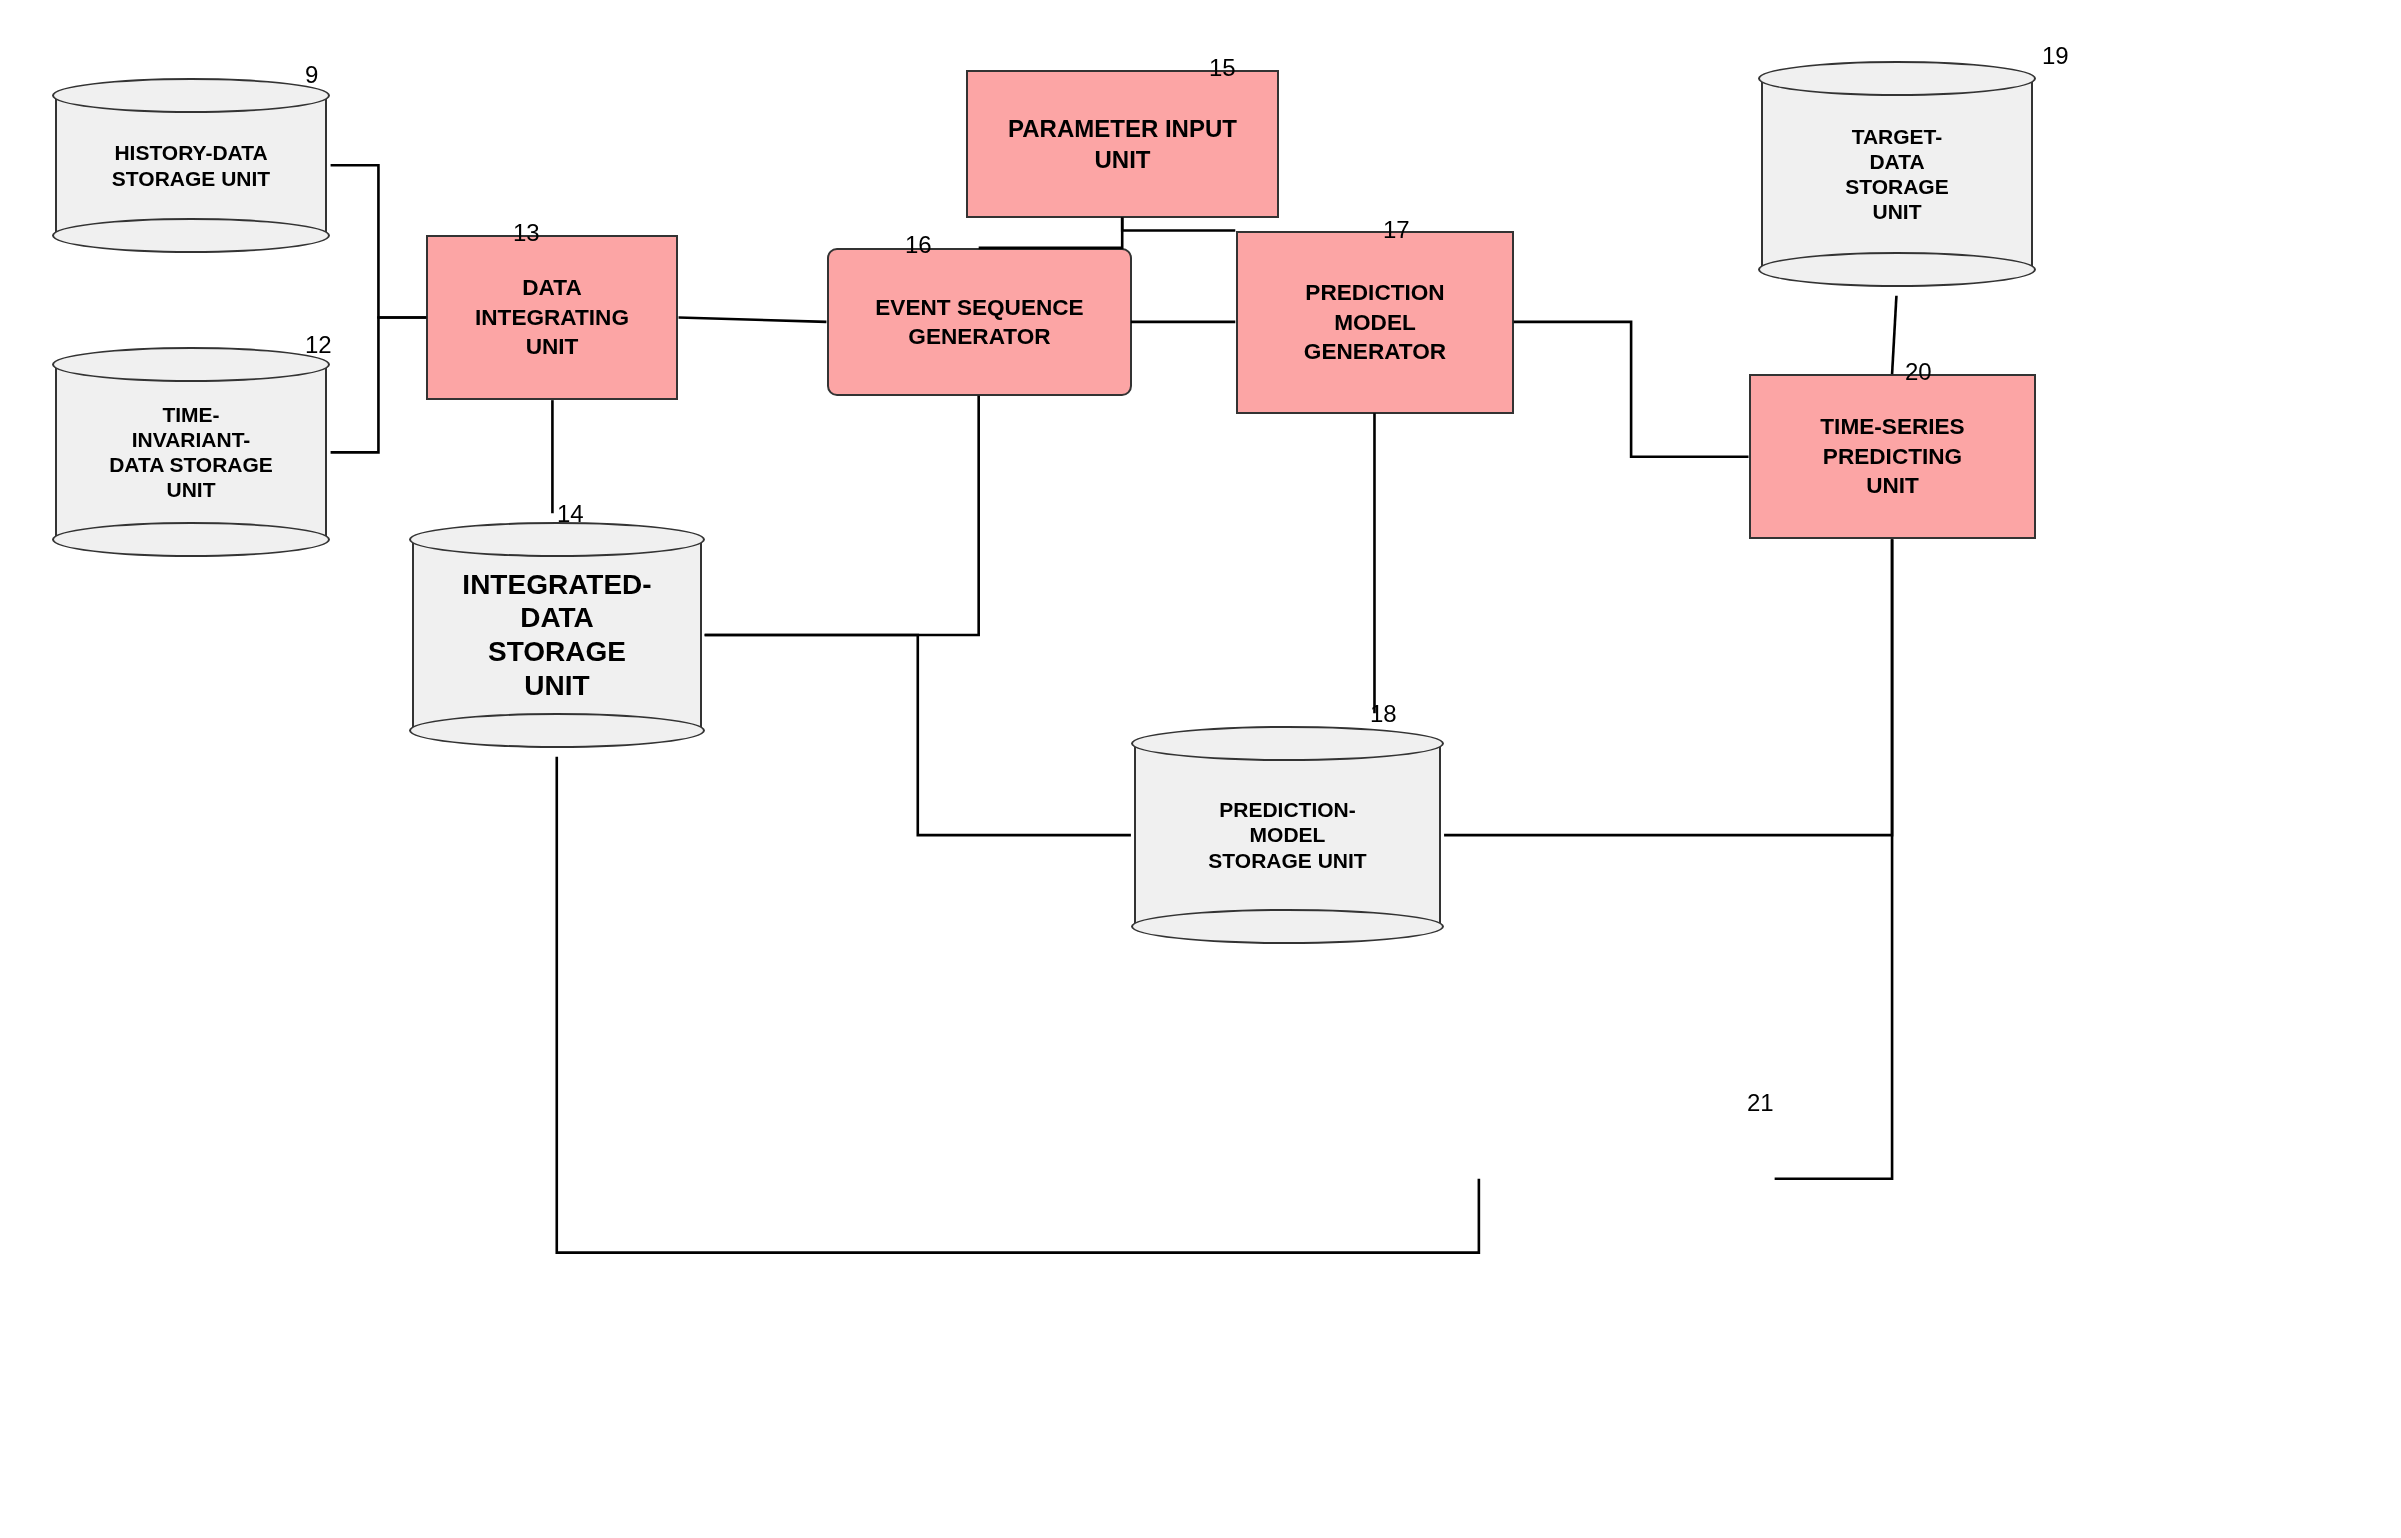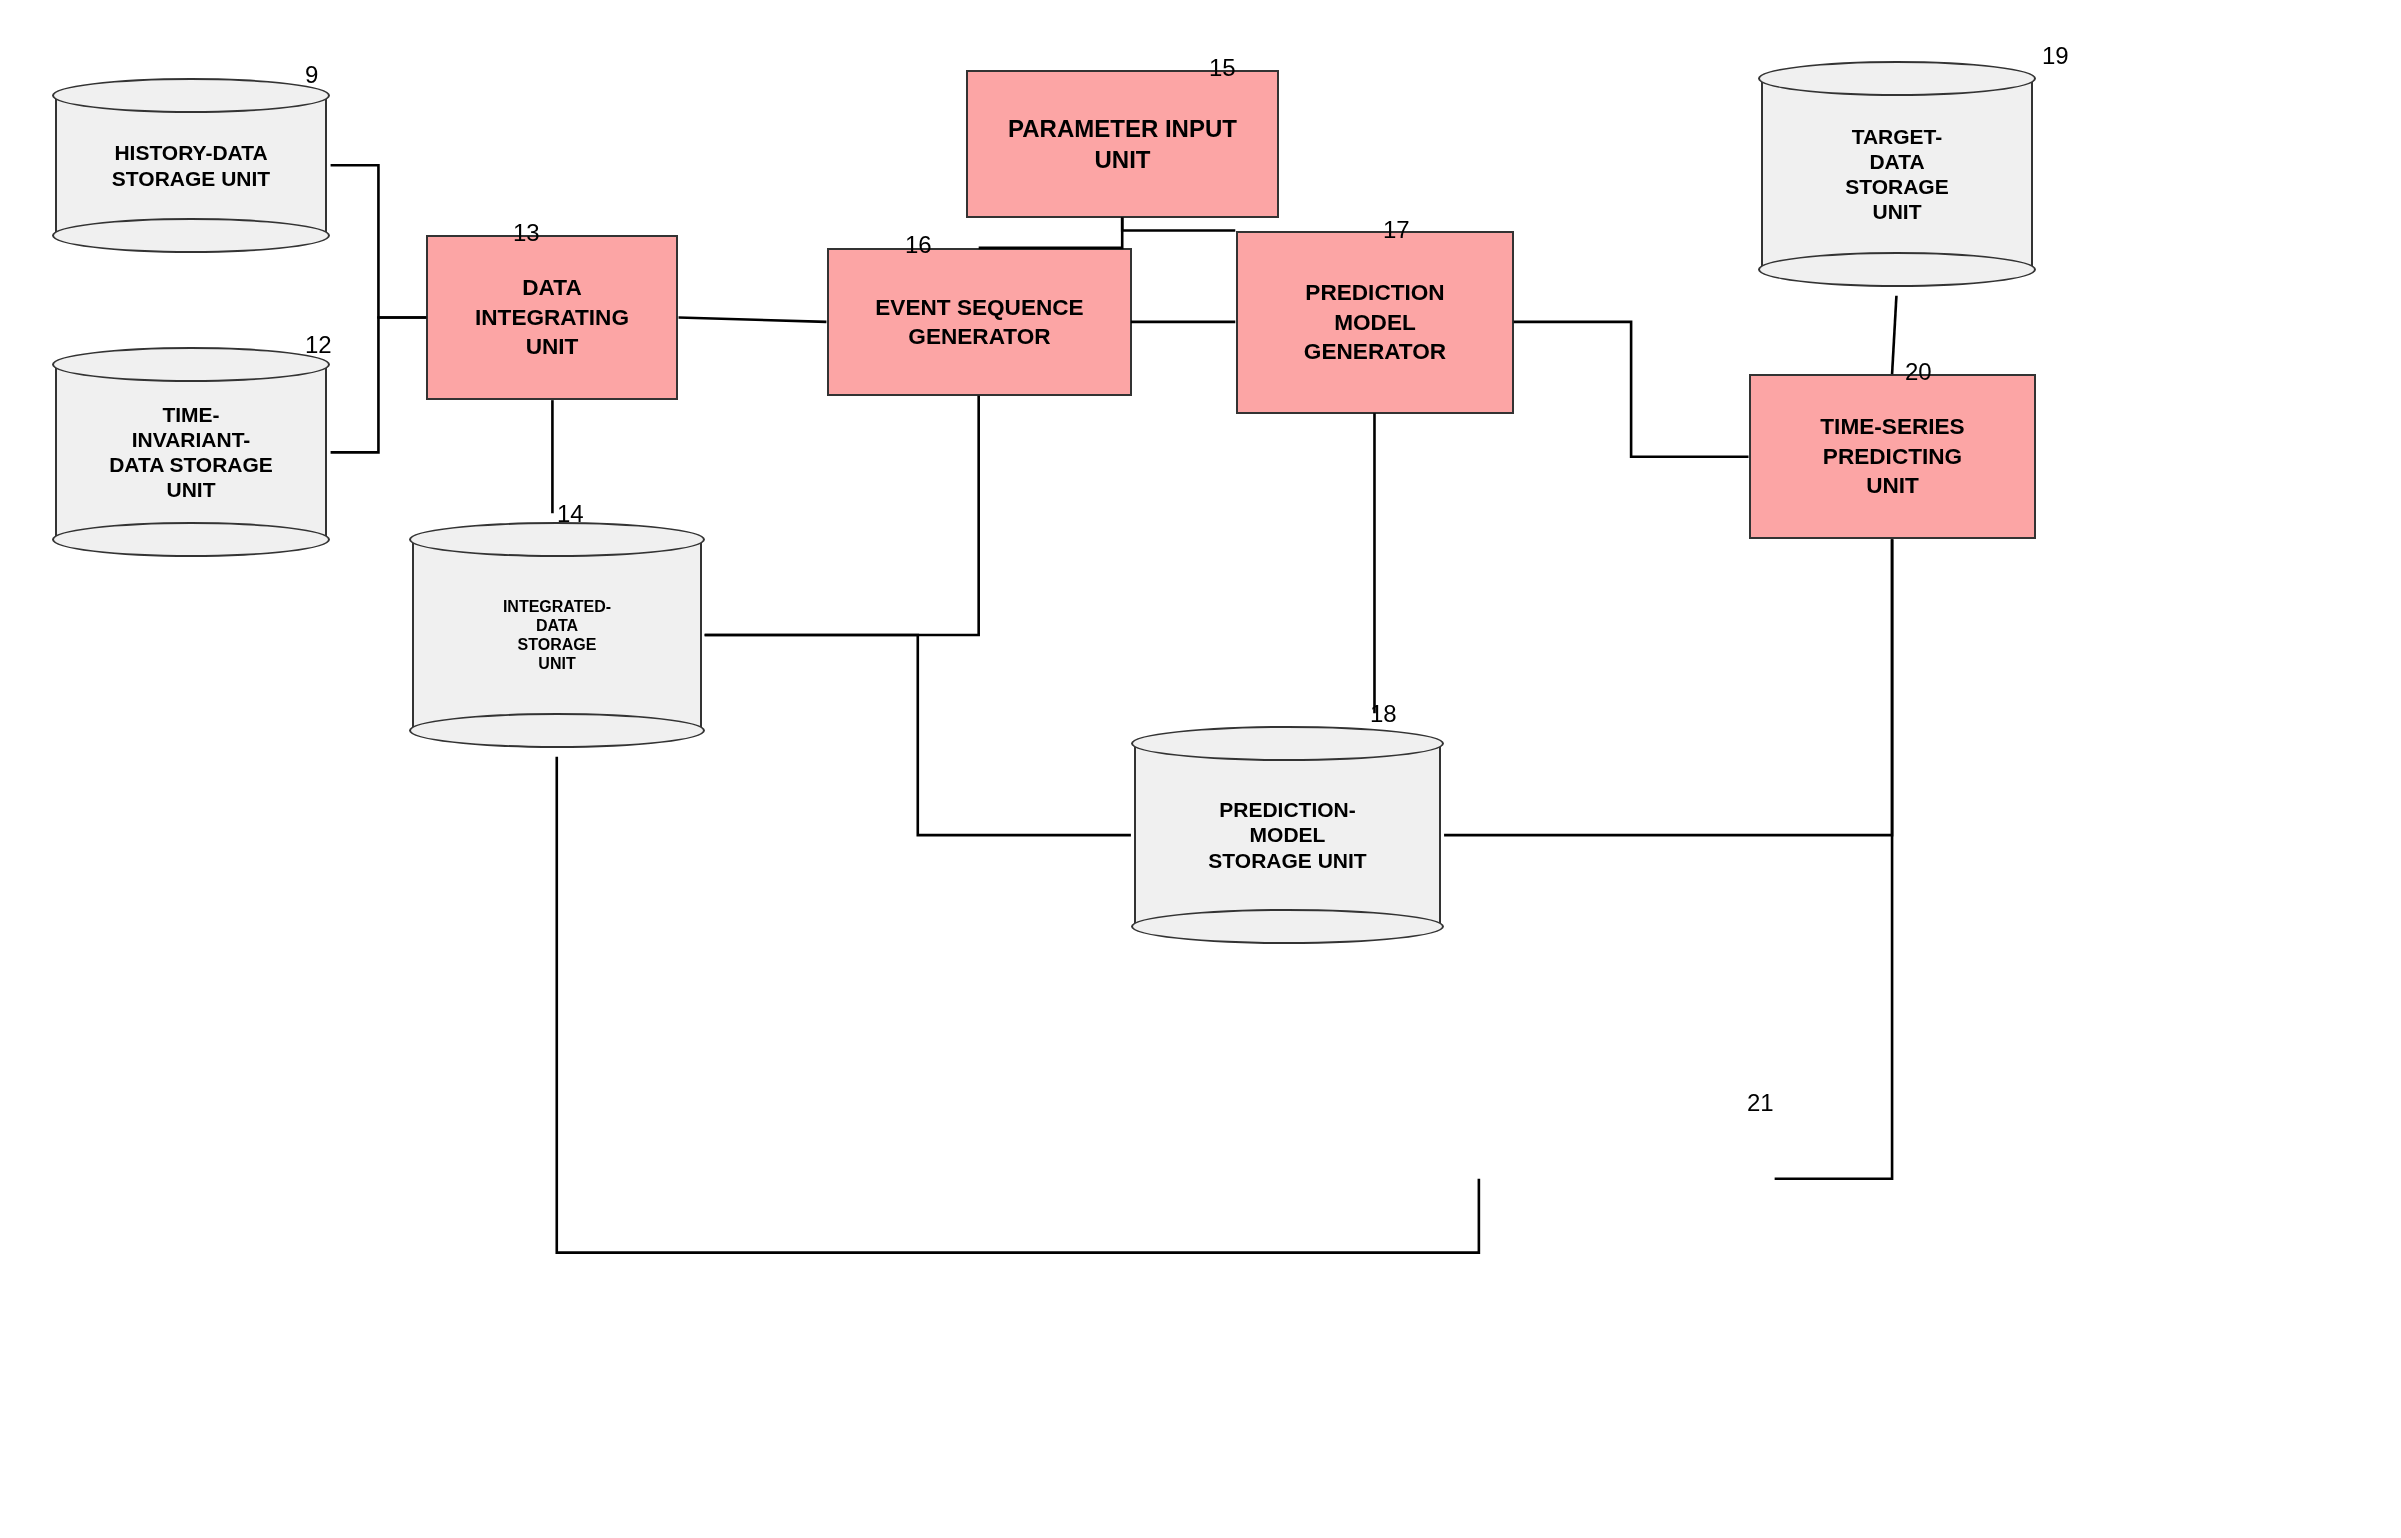--- a/index.html
+++ b/index.html
@@ -130,34 +130,34 @@
   <span class="ref-num" style="left:305px; top:331px;">12</span>
 
   <div class="rect-box" style="left:426px; top:235px; width:252px; height:165px; font-size:22.6px;">
     DATA<br>INTEGRATING<br>UNIT
   </div>
   <span class="ref-num" style="left:513px; top:219px;">13</span>
 
   <div class="cylinder" style="left:409px; top:513px; width:296px; height:244px;">
     <div class="cylinder-body" style="width:100%;">
       <div class="cylinder-ellipse-top"></div>
-      <div class="cylinder-rect" style="height:191px; font-size:16px;">
+      <div class="cylinder-rect" style="height:191px; font-size:28px;">
         INTEGRATED-<br>DATA<br>STORAGE<br>UNIT
       </div>
       <div class="cylinder-ellipse-bottom"></div>
     </div>
   </div>
   <span class="ref-num" style="left:557px; top:500px;">14</span>
 
   <div class="rect-box" style="left:966px; top:70px; width:313px; height:148px; font-size:24px;">
     PARAMETER INPUT<br>UNIT
   </div>
   <span class="ref-num" style="left:1209px; top:54px;">15</span>
 
-  <div class="rect-box" style="left:827px; top:248px; width:305px; height:148px; font-size:22.6px;">
+  <div class="rect-box" style="left:827px; top:248px; width:305px; height:148px; font-size:22.6px;border-radius:10px;">
     EVENT SEQUENCE<br>GENERATOR
   </div>
   <span class="ref-num" style="left:905px; top:231px;">16</span>
 
   <div class="rect-box" style="left:1236px; top:231px; width:278px; height:183px; font-size:22.6px;">
     PREDICTION<br>MODEL<br>GENERATOR
   </div>
   <span class="ref-num" style="left:1383px; top:216px;">17</span>
 
   <div class="cylinder" style="left:1131px; top:713px; width:313px; height:244px;">

